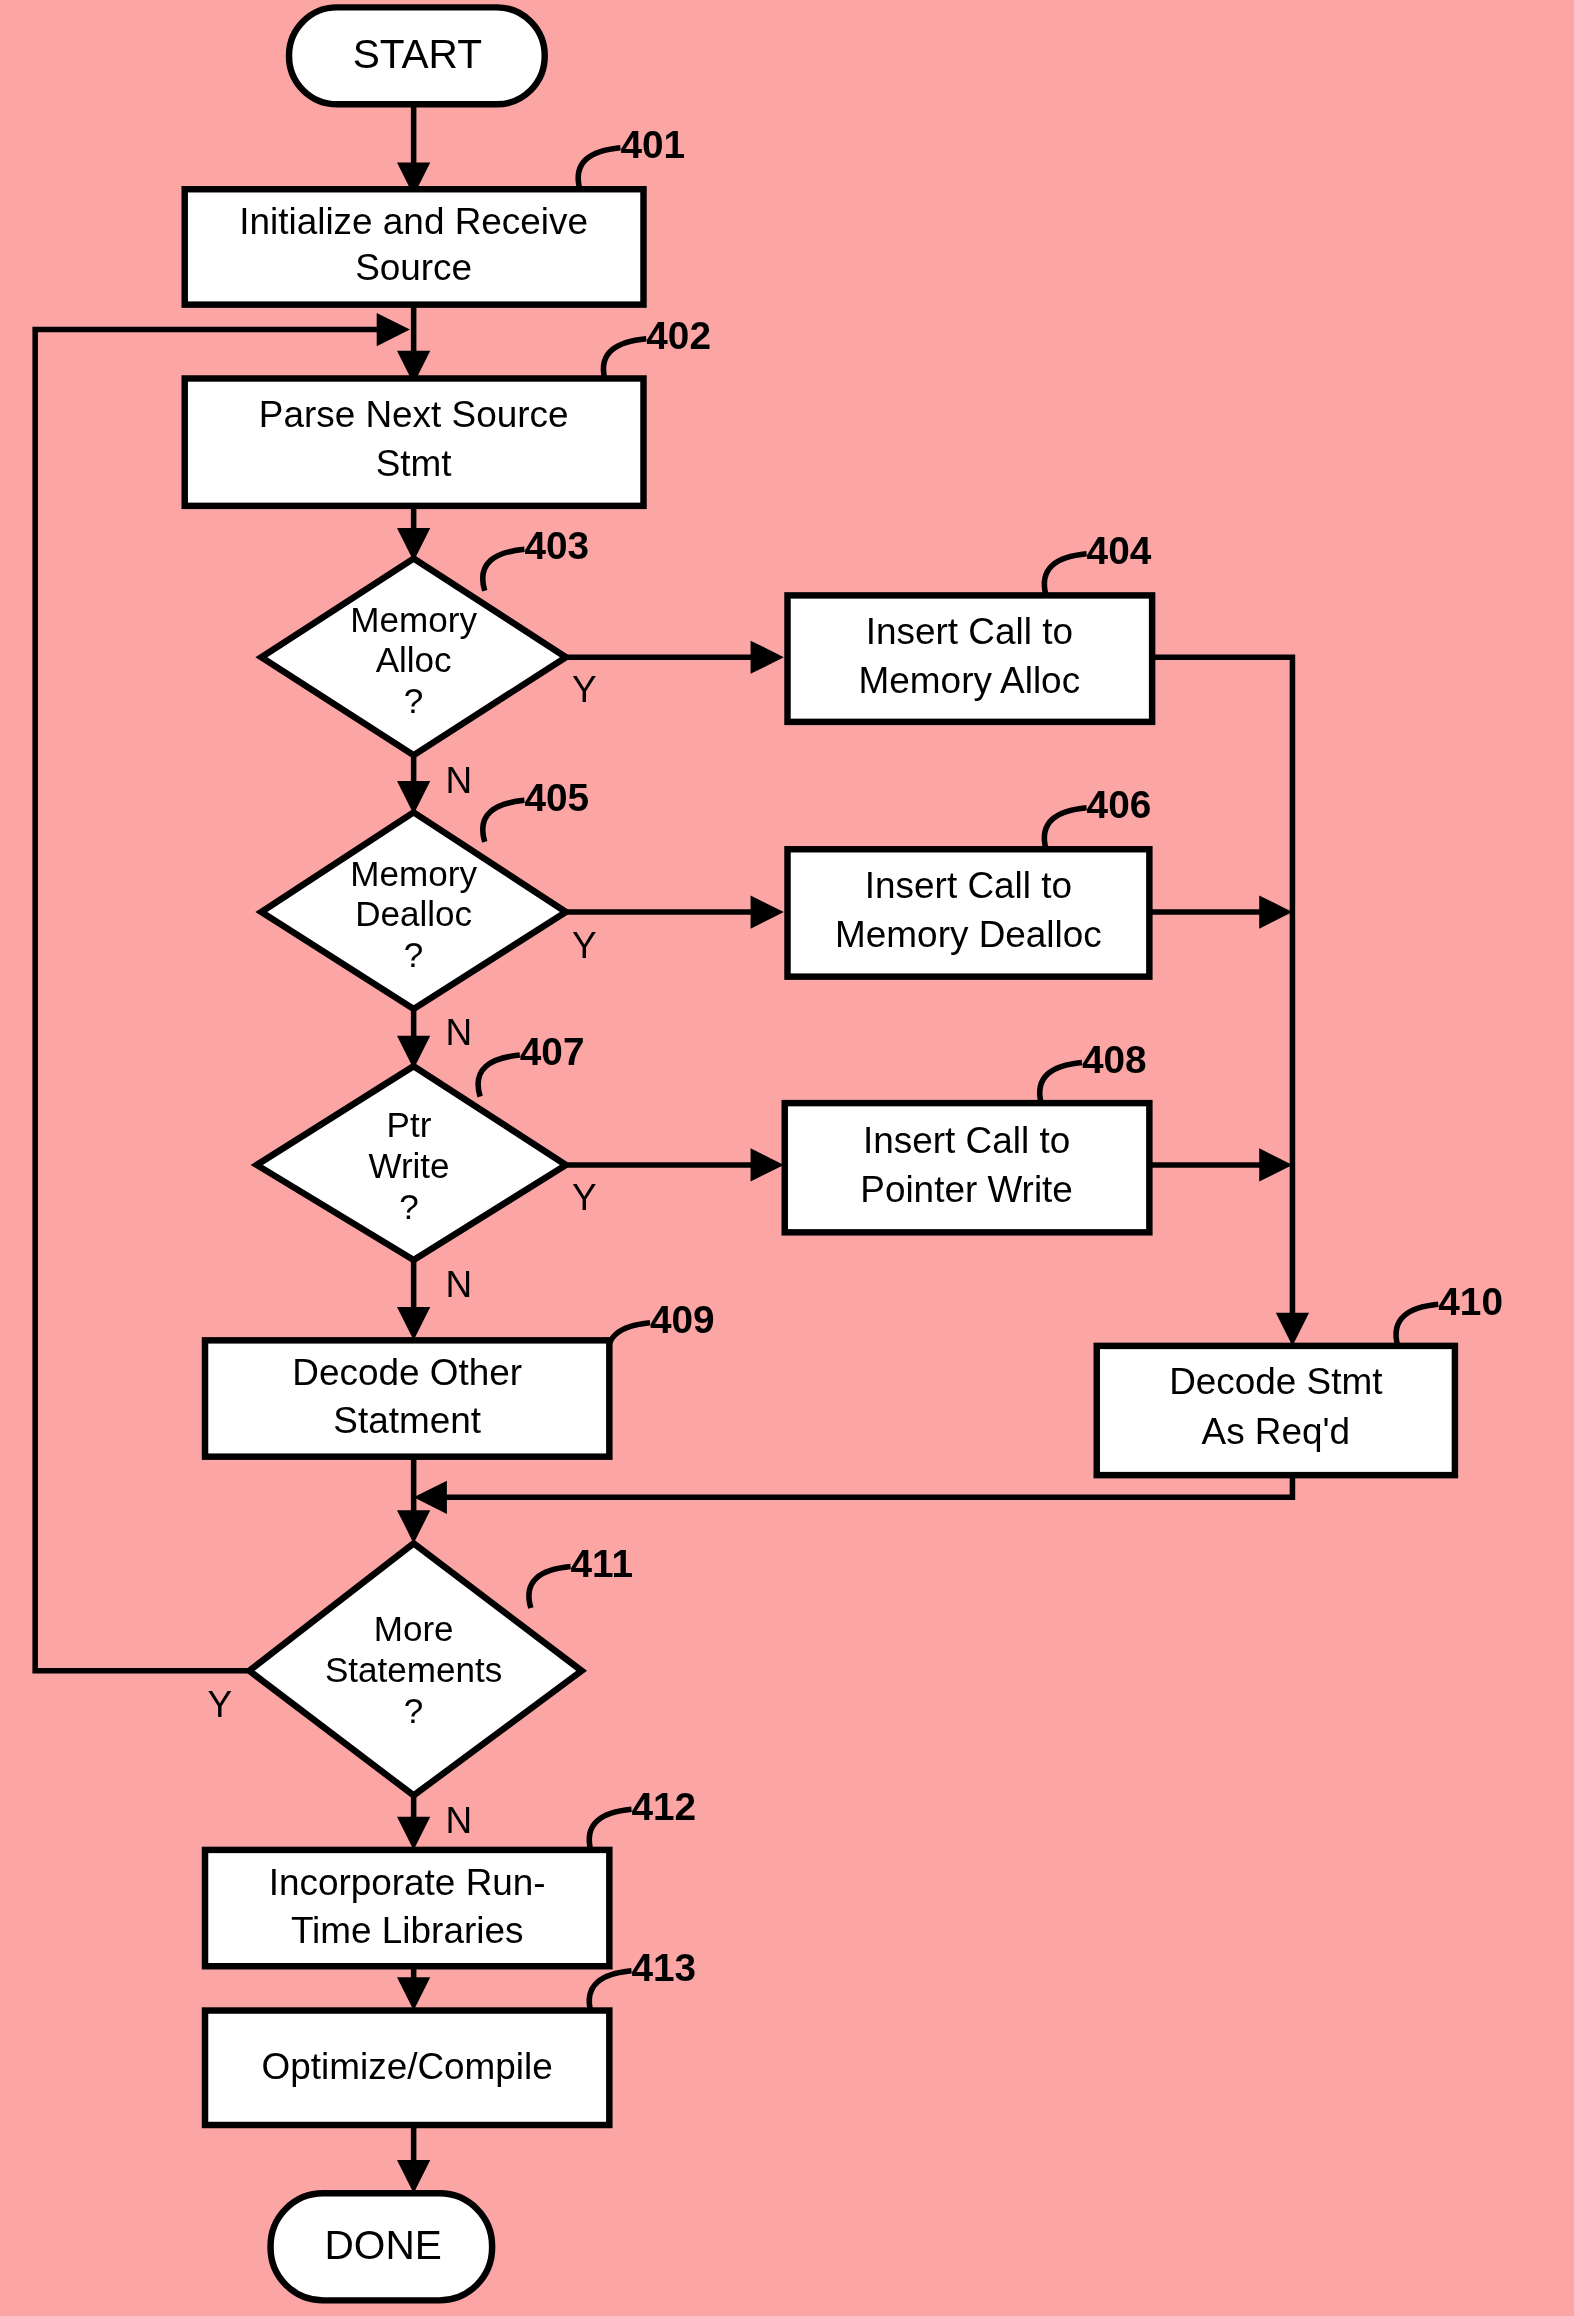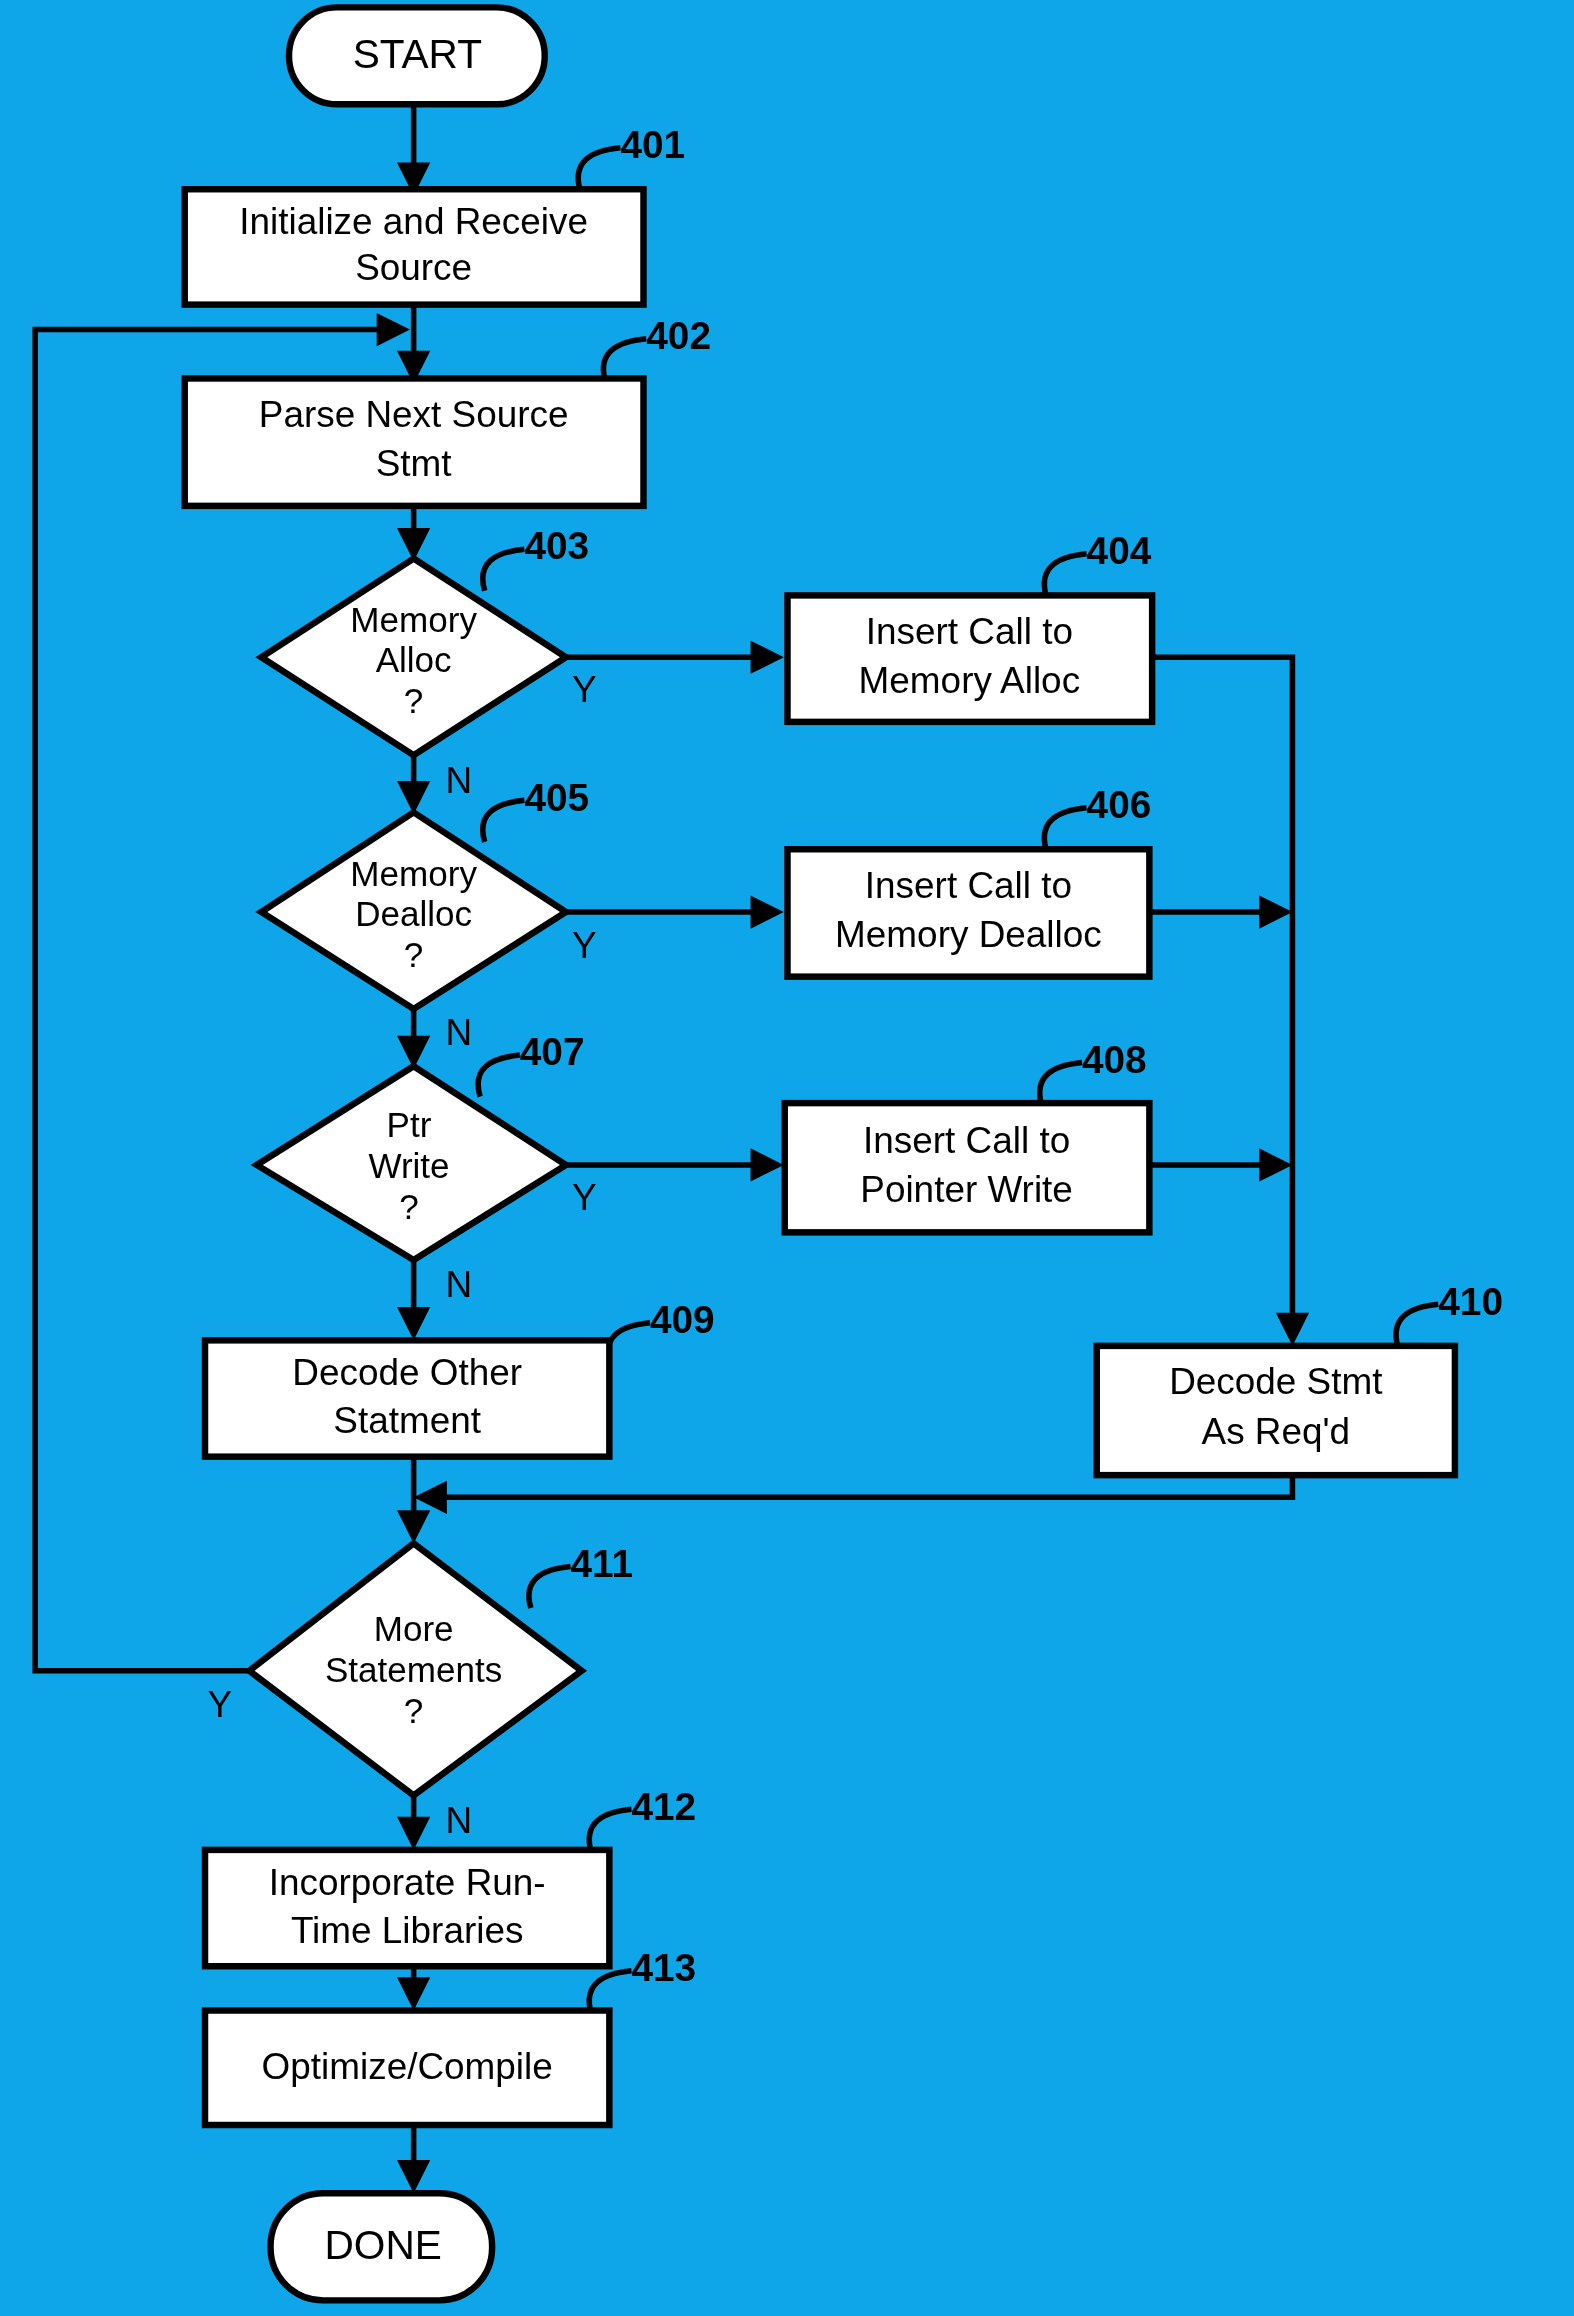--- a/index.html
+++ b/index.html
@@ -4,21 +4,21 @@
 <style>
   html, body {
     margin: 0;
     padding: 0;
     background: #ffffff;
   }
   #page {
     position: relative;
     width: 1575px;
     height: 2317px;
-    background: #0ea5e9;
+    background: #fca5a5;
     overflow: hidden;
   }
   svg.flow {
     display: block;
     width: 1575px;
     height: 2317px;
   }
   .shape-fill {
     fill: #ffffff;
     stroke: #000000;

